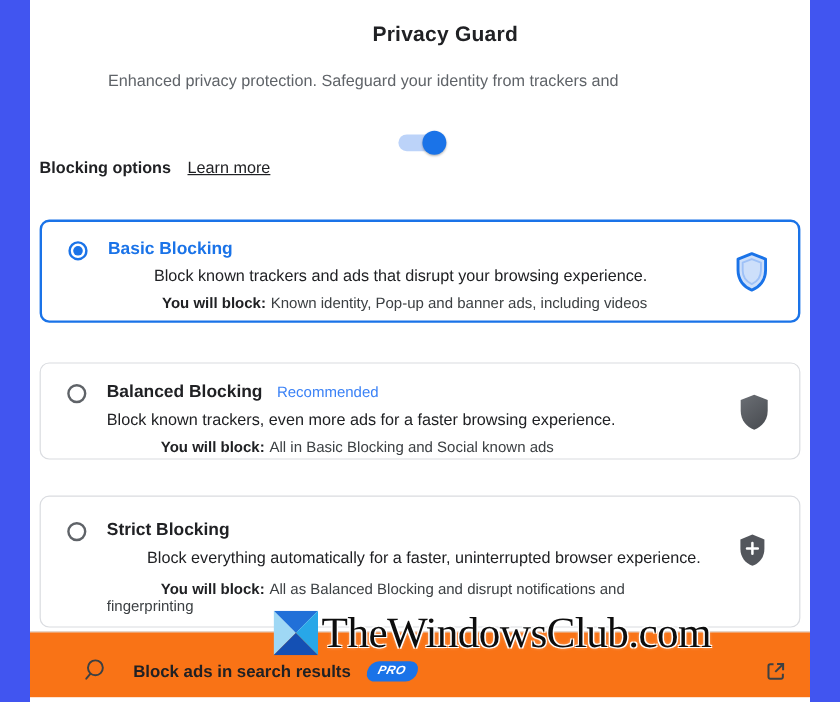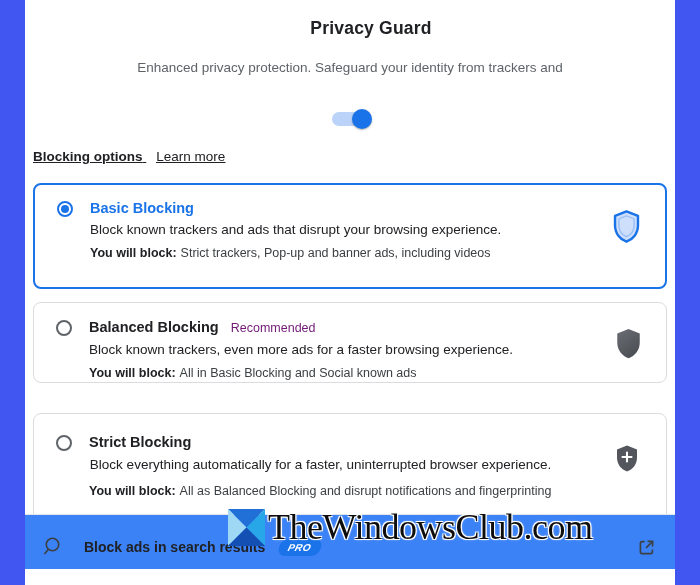--- a/index.html
+++ b/index.html
@@ -12,76 +12,76 @@
   .panel{
     position:absolute;left:25px;top:0;width:650px;height:585px;
     background:#ffffff;
   }
   
   .page-title{
     position:absolute;top:18px;left:0;width:692px;text-align:center;
     font-size:17.5px;font-weight:700;color:#202124;letter-spacing:.2px;
   }
   .page-desc{
-    position:absolute;top:57px;left:65px;width:520px;text-align:center;
+    position:absolute;top:57px;left:65px;width:520px;
     font-size:13.5px;line-height:21px;color:#5f6368;
   }
   
   .toggle{
     position:absolute;top:109px;left:303px;width:44px;height:20px;cursor:pointer;
   }
   .toggle .track{
     position:absolute;left:4px;top:3px;width:36px;height:14px;border-radius:7px;
     background:#bcd3f9;
   }
   .toggle .knob{
     position:absolute;right:0;top:0;width:20px;height:20px;border-radius:50%;
     background:#1a73e8;box-shadow:0 1px 2px rgba(0,0,0,.3);
   }
   
   .section-row{
-    position:absolute;top:149px;left:8px;font-size:13.5px;color:#202124;text-decoration:underline;
+    position:absolute;top:132px;left:8px;font-size:13.5px;color:#202124;
   }
   .section-label{font-weight:700;}
   .learn-more{margin-left:10px;text-decoration:underline;cursor:pointer;color:#202124;}
   
   .card{
     position:absolute;left:8px;width:634px;box-sizing:border-box;
     background:#fff;border:1px solid #dadce0;border-radius:8px;
     display:flex;align-items:flex-start;padding:16px 22px 0 22px;cursor:pointer;
   }
   .card.selected{border:2px solid #1a73e8;}
-  .card1{top:183px;height:106px;padding-top:15px;}
+  .card1{top:183px;height:86px;padding-top:15px;}
   .card2{top:302px;height:81px;}
   .card3{top:413px;height:110px;padding-top:20px;}
   .radio{
     width:16px;height:16px;border-radius:50%;box-sizing:border-box;
     border:2px solid #5f6368;flex:0 0 16px;margin-top:1px;position:relative;background:#fff;
   }
   .radio.checked{border-color:#1a73e8;}
   .radio.checked .dot{
     position:absolute;left:2px;top:2px;width:8px;height:8px;border-radius:50%;background:#1a73e8;
   }
   .card-body{margin-left:17px;padding-right:60px;}
   .card-title-row{display:flex;align-items:baseline;}
   .card-title{font-size:14.5px;font-weight:700;color:#202124;}
   .card-title.blue{color:#1a73e8;}
-  .card-badge{font-size:12.5px;color:#701a75;margin-left:12px;}
+  .card-badge{font-size:12.5px;color:#3b82f6;margin-left:12px;}
   .card-desc{margin-top:7px;font-size:13.5px;color:#202124;text-align:right;}
   .card1 .card-desc{margin-top:6px;}
   .card-ywb{margin-top:9px;font-size:12.5px;color:#3c4043;}
   .card3 .card-ywb{margin-top:12px;}
-  .ywb-label{font-weight:700;color:#202124;margin-right:4px;}
+  .ywb-label{font-weight:700;color:#202124;margin-right:4px;margin-left:45px;}
   .shield{position:absolute;right:24px;top:24px;line-height:0;}
   .card3 .shield{top:30px;right:27px;}
   
   .footer-bar{
-    position:absolute;left:0;bottom:16px;width:650px;height:55px;box-sizing:border-box;
-    background:#3b82f6;border-top:1px solid #e3e5e8;
-    display:flex;align-items:center;padding:10px 18px 0 15px;
+    position:absolute;left:0;bottom:4px;width:650px;height:55px;box-sizing:border-box;
+    background:#f97316;border-top:1px solid #e3e5e8;
+    display:flex;align-items:center;padding:10px 18px 0 42px;
   }
   .footer-text{font-size:14px;font-weight:700;color:#202124;margin-left:20px;}
   .pro-badge{
     margin-left:14px;display:inline-block;background:#1a73e8;color:#fff;
     font-size:10px;font-weight:700;font-style:italic;letter-spacing:.5px;
     padding:3px 10px 3px 9px;border-radius:8px;transform:skewX(-14deg);
   }
   .footer-spacer{flex:1;}
   
   .watermark{
@@ -118,21 +118,21 @@
     <span class="radio checked">
         <span class="dot"></span>
       </span>
     <div class="card-body">
       <div class="card-title-row">
         <span class="card-title blue">Basic Blocking</span>
         <span class="card-badge"></span>
       </div>
       <div class="card-desc">Block known trackers and ads that disrupt your browsing experience.</div>
       <div class="card-ywb">
-        <span class="ywb-label">You will block:</span><span class="ywb-text">Strict trackers, Pop-up and banner ads, including videos</span>
+        <span class="ywb-label">You will block:</span><span class="ywb-text">Known identity, Pop-up and banner ads, including videos</span>
       </div>
     </div>
     <span class="shield">
       <svg width="29" height="35" viewBox="0 0 24 28">
         <path d="M12 1.5 L21.5 5.2 V13 C21.5 19.8 17.3 24.7 12 26.6 C6.7 24.7 2.5 19.8 2.5 13 V5.2 Z" fill="#cddffa" stroke="#1a73e8" stroke-width="2" stroke-linejoin="round"></path>
         <path d="M12 5.2 L18.3 7.7 V13 C18.3 17.6 15.6 20.9 12 22.5 C8.4 20.9 5.7 17.6 5.7 13 V7.7 Z" fill="none" stroke="#9ec1f7" stroke-width="1.3" stroke-linejoin="round"></path>
       </svg>
     </span>
   </div>
 

